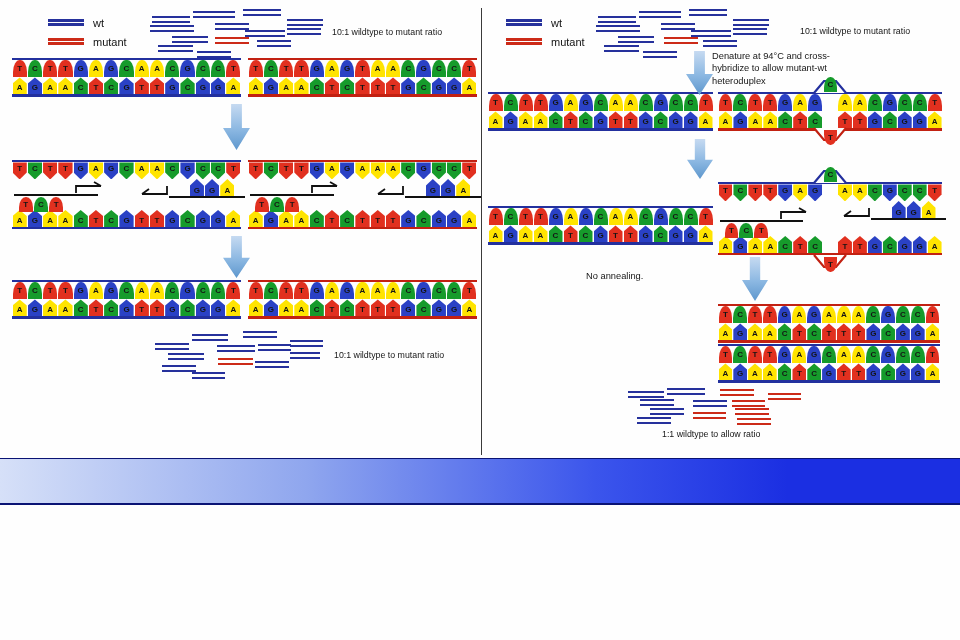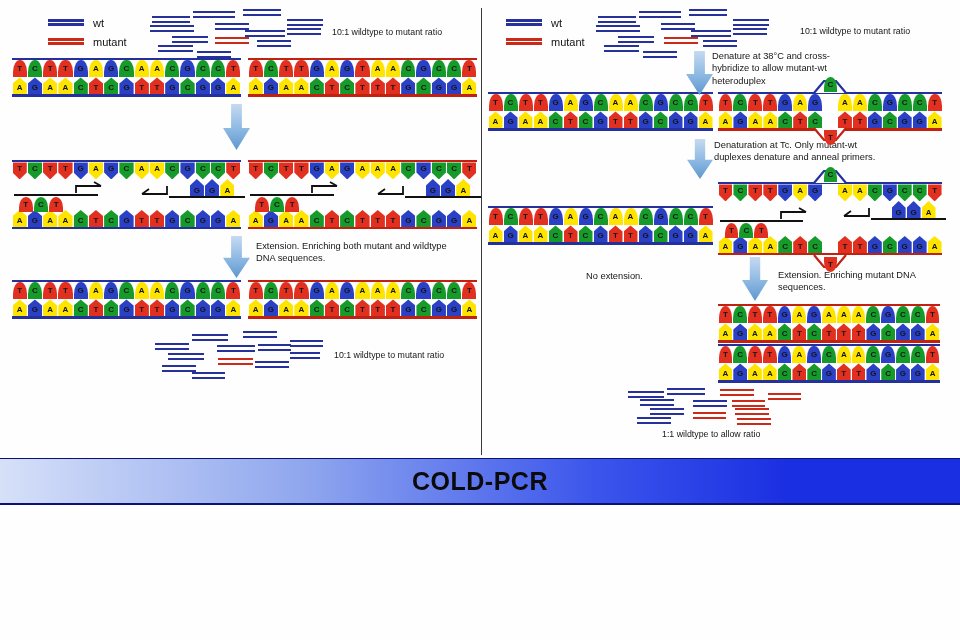--- a/index.html
+++ b/index.html
@@ -66,32 +66,26 @@
       <span class="pair">
           <i style="background: rgb(204, 42, 24);"></i>
           <i style="background: rgb(204, 42, 24);"></i>
         </span>
       <span>mutant</span>
     </div>
   </div>
 
   <div class="txt nowrap" style="left:332px;top:27px;">10:1 wildtype to mutant ratio</div>
   <div class="txt nowrap" style="left:800px;top:26px;">10:1 wildtype to mutant ratio</div>
-  <div class="txt" style="left:256px;top:240px;width:195px;">Extension.  Enriching both mutant and wildtype DNA sequences.</div>
-  <div class="txt" style="left:712px;top:50px;width:150px;">Denature at 38°C and cross-hybridize to allow mutant-wt heteroduplex</div>
-  <div class="txt" style="left:714px;top:139px;width:163px;">Denaturation at Tc.  Only mutant-wt duplexes denature and anneal primers.</div>
-  <div class="txt nowrap" style="left:586px;top:270px;font-size:9.3px;">No extension.</div>
-  <div class="txt" style="left:778px;top:269px;width:152px;">Extension.  Enriching mutant DNA sequences.</div>
+  <div class="txt" style="left:712px;top:50px;width:150px;">Denature at 94°C and cross-hybridize to allow mutant-wt heteroduplex</div>
+  <div class="txt nowrap" style="left:586px;top:270px;font-size:9.3px;">No annealing.</div>
   <div class="txt nowrap" style="left:334px;top:350px;">10:1 wildtype to mutant ratio</div>
   <div class="txt nowrap" style="left:662px;top:429px;">1:1 wildtype to allow ratio</div>
 
   <div class="banner" id="banner" style="top: 458px; height: 44px; background: linear-gradient(90deg, rgb(214, 224, 248) 0%, rgb(143, 166, 238) 32%, rgb(59, 85, 236) 62%, rgb(27, 47, 226) 82%); border-top: 1.5px solid rgb(10, 19, 116); border-bottom: 2.5px solid rgb(10, 19, 116);">
-    <div class="banner-half">
-      <h1>COLD-PCR</h1>
-    </div>
   </div>
 
 <div class="dna" style="left: 12px; top: 58px; width: 229px;">
       <div class="line" style="background: rgb(35, 48, 158);"></div>
       <div class="row">
         <div class="base arch" style="background: rgb(225, 48, 31);">T</div>
         <div class="base arch" style="background: rgb(22, 155, 43);">C</div>
         <div class="base arch" style="background: rgb(225, 48, 31);">T</div>
         <div class="base arch" style="background: rgb(225, 48, 31);">T</div>
         <div class="base arch" style="background: rgb(42, 65, 197);">G</div>

